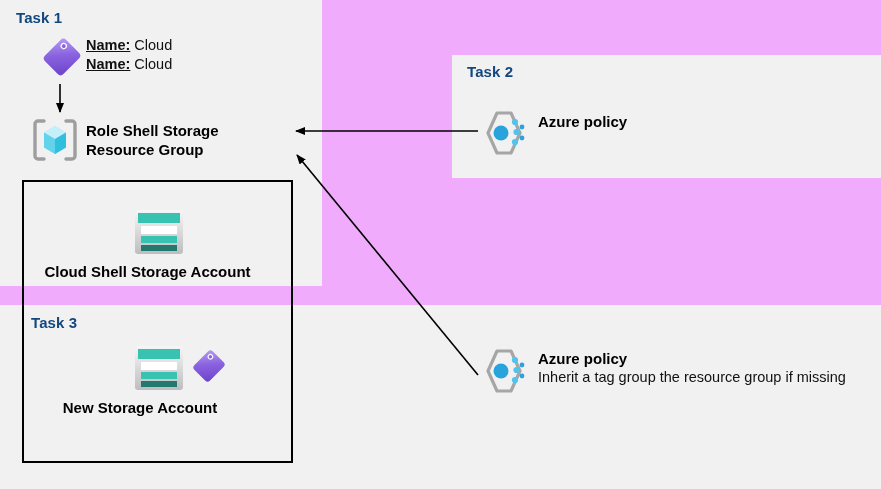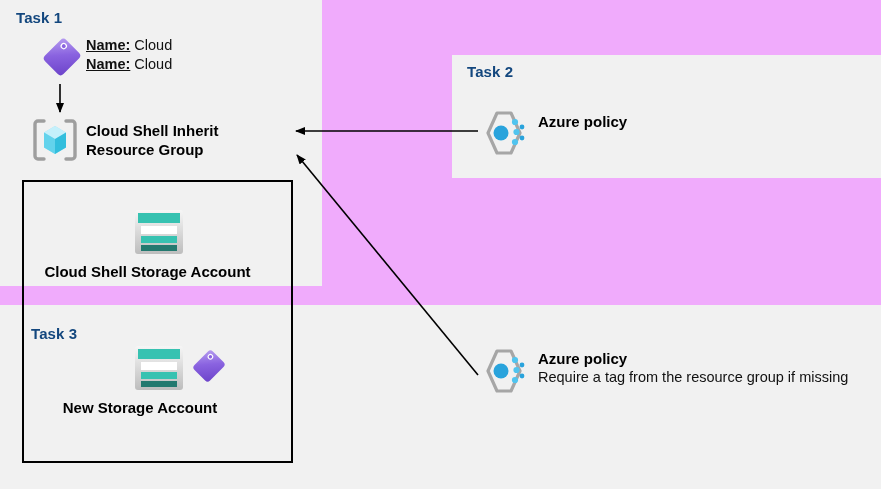--- a/index.html
+++ b/index.html
@@ -42,21 +42,21 @@
   .task-label {
     position: absolute;
     color: #13477e;
     font-weight: bold;
     font-size: 15px;
     letter-spacing: 0.1px;
     white-space: nowrap;
   }
   #label-task1 { left: 16px;  top: 9px; }
   #label-task2 { left: 467px; top: 63px; }
-  #label-task3 { left: 31px;  top: 325px; }
+  #label-task3 { left: 31px;  top: 314px; }
 
   
   .kv-block {
     position: absolute;
     left: 86px;
     top: 36px;
     font-size: 14.5px;
     color: #111111;
     line-height: 19px;
     white-space: nowrap;
@@ -172,21 +172,21 @@
   <svg class="icon" id="icon-rg" viewBox="0 0 46 44">
     <path d="M12,3 L6,3 C4.3,3 3,4.3 3,6 L3,38 C3,39.7 4.3,41 6,41 L12,41" fill="none" stroke="#9e9e9e" stroke-width="3.4" stroke-linecap="round"></path>
     <path d="M34,3 L40,3 C41.7,3 43,4.3 43,6 L43,38 C43,39.7 41.7,41 40,41 L34,41" fill="none" stroke="#9e9e9e" stroke-width="3.4" stroke-linecap="round"></path>
     <polygon points="23,8 34,14.5 34,29.5 23,36 12,29.5 12,14.5" fill="#9ee4f5"></polygon>
     <polygon points="23,8 34,14.5 23,21 12,14.5" fill="#c5f0fb"></polygon>
     <polygon points="23,21 34,14.5 34,29.5 23,36" fill="#32bedd"></polygon>
     <polygon points="23,21 12,14.5 12,29.5 23,36" fill="#63d3ec"></polygon>
   </svg>
 
   <div class="node-title" id="title-rg">
-    <div>Cloud Shell Inherit</div>
+    <div>Role Shell Storage</div>
     <div>Resource Group</div>
   </div>
 
   <svg class="icon" id="icon-sa1" viewBox="0 0 54 52">
     <defs>
       <linearGradient id="saGrad1" x1="0" y1="0" x2="0" y2="1">
         <stop offset="0%" stop-color="#f6f6f6"></stop>
         <stop offset="100%" stop-color="#bdbdbd"></stop>
       </linearGradient>
     </defs>
@@ -249,16 +249,16 @@
     <circle cx="23" cy="25" r="7.5" fill="#29a3dc"></circle>
     <circle cx="37" cy="14" r="3.1" fill="#50c4ef"></circle>
     <circle cx="38.5" cy="24" r="3.1" fill="#50c4ef"></circle>
     <circle cx="37" cy="34" r="3.1" fill="#50c4ef"></circle>
     <circle cx="44" cy="19" r="2.4" fill="#29a3dc"></circle>
     <circle cx="44" cy="30" r="2.4" fill="#29a3dc"></circle>
   </svg>
 
   <div class="policy-text" id="policy3-text">
     <div class="p-title">Azure policy</div>
-    <div class="p-desc">Require a tag from the resource group if missing</div>
+    <div class="p-desc">Inherit a tag group the resource group if missing</div>
   </div>
 
 </div>
 
 </body></html>

